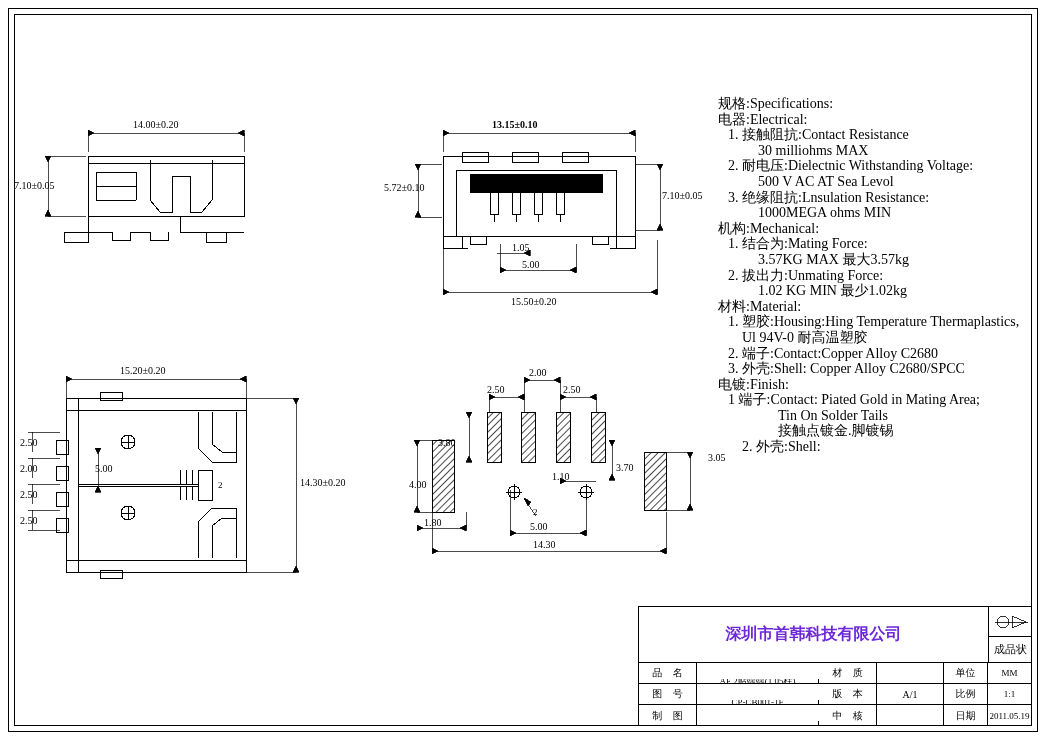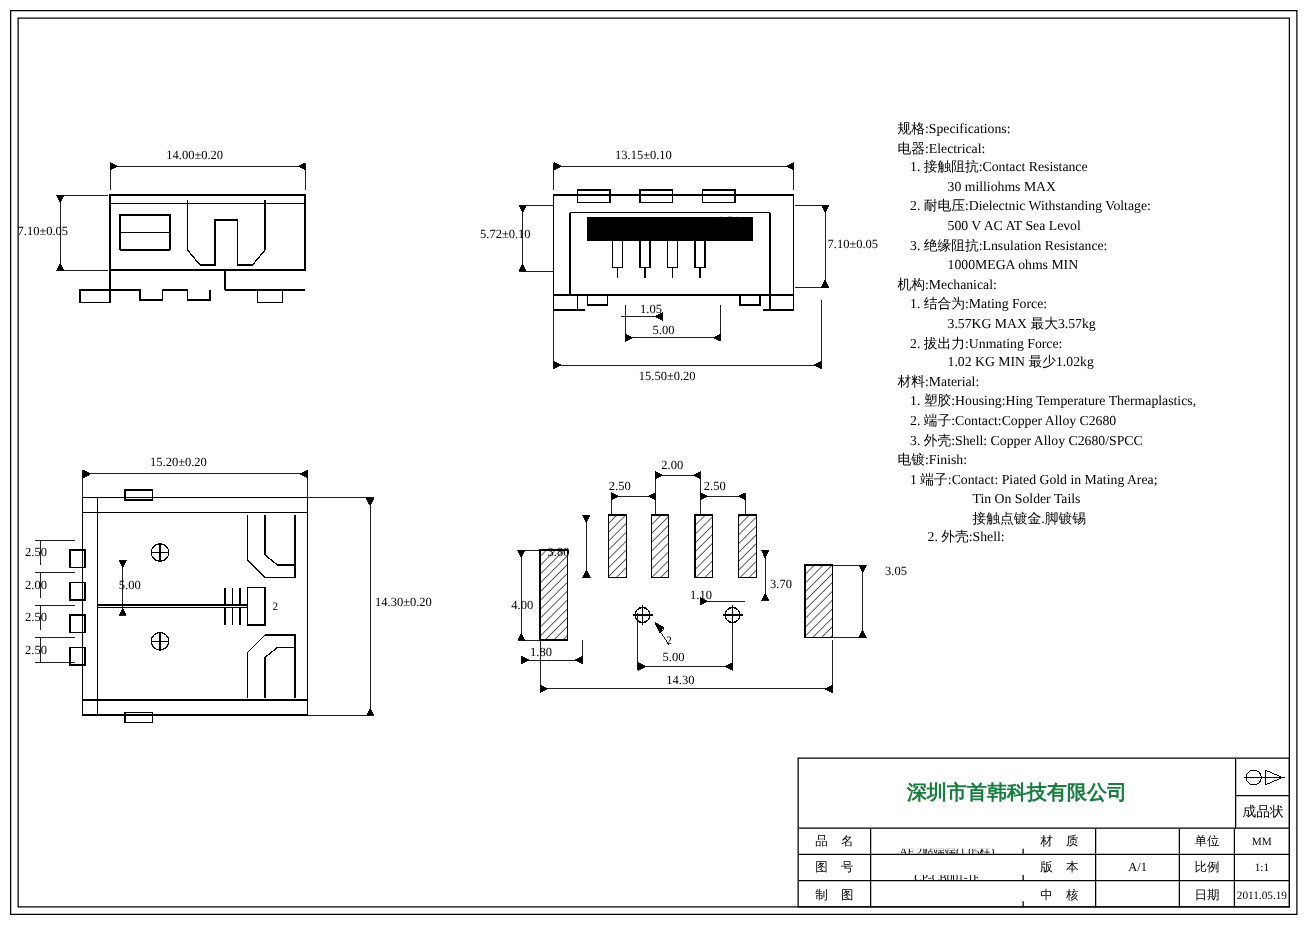--- a/index.html
+++ b/index.html
@@ -46,21 +46,21 @@
     white-space: nowrap;
     letter-spacing: 0px;
   }
   .dim.small { font-size: 9px; }
   .specs {
     position: absolute;
     left: 718px;
     top: 96px;
     width: 310px;
     font-family: "Liberation Serif", serif;
-    font-size: 11px;
+    font-size: 14px;
     line-height: 15.6px;
     color: #000;
   }
   .specs div { white-space: nowrap; }
   .ind1 { padding-left: 0px; }
   .ind2 { padding-left: 10px; }
   .ind3 { padding-left: 40px; }
   .ind4 { padding-left: 60px; }
   .ind5 { padding-left: 24px; }
 
@@ -82,21 +82,21 @@
     height: 56px;
     border-right: 1px solid #000;
     border-bottom: 1px solid #000;
     box-sizing: border-box;
     display: flex;
     align-items: center;
     justify-content: center;
     font-family: "Liberation Serif", serif;
     font-size: 16px;
     font-weight: bold;
-    color: #15803d;
+    color: #6d28d9;
   }
   .tb-logo {
     position: absolute;
     left: 989px;
     top: 607px;
     width: 43px;
     height: 30px;
     border-bottom: 1px solid #000;
     box-sizing: border-box;
   }
@@ -393,21 +393,21 @@
         <line x1="995" y1="622" x2="1028" y2="622"></line>
         <circle cx="1003" cy="622" r="6"></circle>
         <path d="M1012 616 L1026 622 L1012 628 Z" fill="none"></path>
       </g>
     </g>
   </svg>
 
   <div class="dim" style="left:133px; top:119px;">14.00±0.20</div>
   <div class="dim" style="left:14px; top:180px;">7.10±0.05</div>
 
-  <div class="dim" style="left:492px; top:119px;">13.15±0.10</div>
+  <div class="dim" style="left:492px; top:119px;font-weight:bold;">13.15±0.10</div>
   <div class="dim" style="left:384px; top:182px;">5.72±0.10</div>
   <div class="dim" style="left:662px; top:190px;">7.10±0.05</div>
   <div class="dim" style="left:574px; top:172px;">0.50</div>
   <div class="dim" style="left:500px; top:242px;padding-left:12px;">1.05</div>
   <div class="dim" style="left:522px; top:259px;">5.00</div>
   <div class="dim" style="left:511px; top:296px;">15.50±0.20</div>
 
   <div class="dim" style="left:120px; top:365px;">15.20±0.20</div>
   <div class="dim" style="left:300px; top:477px;">14.30±0.20</div>
   <div class="dim" style="left:20px; top:437px;">2.50</div>
@@ -439,20 +439,21 @@
     <div class="ind3">500 V AC AT Sea Levol</div>
     <div class="ind2">3. 绝缘阻抗:Lnsulation Resistance:</div>
     <div class="ind3">1000MEGA ohms MIN</div>
     <div class="ind1">机构:Mechanical:</div>
     <div class="ind2">1. 结合为:Mating Force:</div>
     <div class="ind3">3.57KG MAX 最大3.57kg</div>
     <div class="ind2">2. 拔出力:Unmating Force:</div>
     <div class="ind3">1.02 KG MIN 最少1.02kg</div>
     <div class="ind1">材料:Material:</div>
     <div class="ind2">1. 塑胶:Housing:Hing Temperature  Thermaplastics,</div>
+    <div class="ind5">Ul 94V-0  耐高温塑胶</div>
     <div class="ind2">2. 端子:Contact:Copper Alloy C2680</div>
     <div class="ind2">3. 外壳:Shell: Copper Alloy C2680/SPCC</div>
     <div class="ind1">电镀:Finish:</div>
     <div class="ind2">1 端子:Contact: Piated Gold in Mating Area;</div>
     <div class="ind4">Tin On Solder Tails</div>
     <div class="ind4">接触点镀金.脚镀锡</div>
     <div class="ind5">2. 外壳:Shell:</div>
   </div>
 
   <div class="tb"></div>

